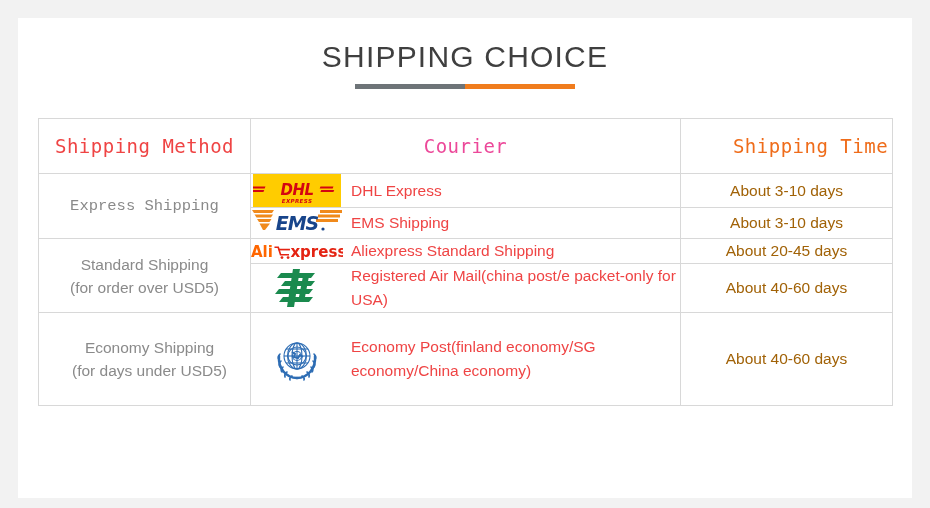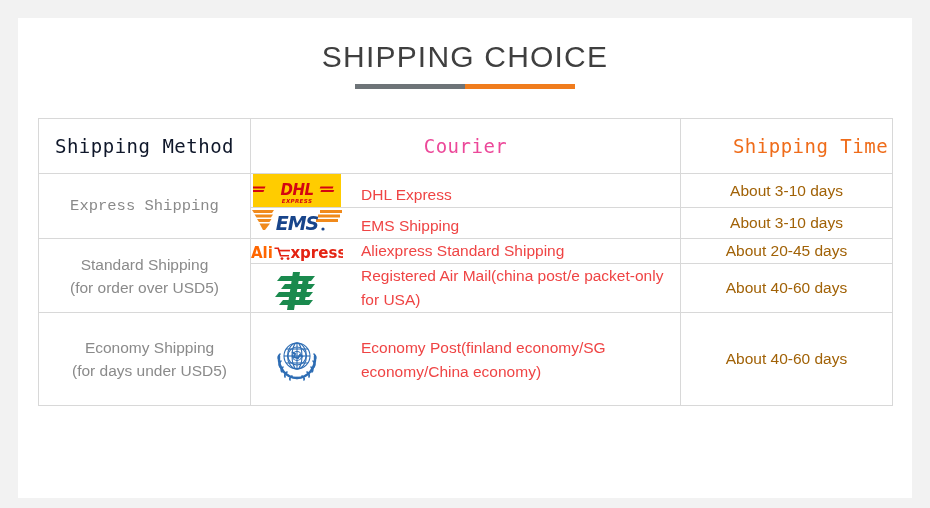--- a/index.html
+++ b/index.html
@@ -92,22 +92,22 @@
     font-size: 15.5px;
     line-height: 22px;
     padding: 6px 4px;
   }
 
   .courier-cell {
     padding: 6px 8px 6px 14px;
   }
   .courier-inner {
     display: flex;
-    align-items: flex-end;
-    gap: 18px;
+    align-items: center;
+    gap: 8px;
   }
   .logo-box {
     flex: 0 0 auto;
     width: 92px;
     display: flex;
     align-items: center;
     justify-content: center;
   }
   .courier-label {
     color: #ef4444;
@@ -167,21 +167,21 @@
 
   <table class="table">
     <colgroup>
       <col class="col-method">
       <col class="col-courier">
       <col class="col-time">
     </colgroup>
 
     <thead>
       <tr>
-        <th class="hdr" style="color: #0f172a; border-color: rgb(216, 216, 216);">Shipping Method</th>
+        <th class="hdr" style="color: #ef4444; border-color: rgb(216, 216, 216);">Shipping Method</th>
         <th class="hdr" style="color: #ec4899; border-color: rgb(216, 216, 216);">Courier</th>
         <th class="hdr" style="color: rgb(239, 108, 26); border-color: rgb(216, 216, 216); padding-left: 48px;">Shipping Time</th>
       </tr>
     </thead>
 
     <tbody>
 
       <tr>
         <td class="method-cell" rowspan="2" style="border-color: rgb(216, 216, 216); font-family: Liberation Mono, monospace;">
           <div>Express Shipping</div>

